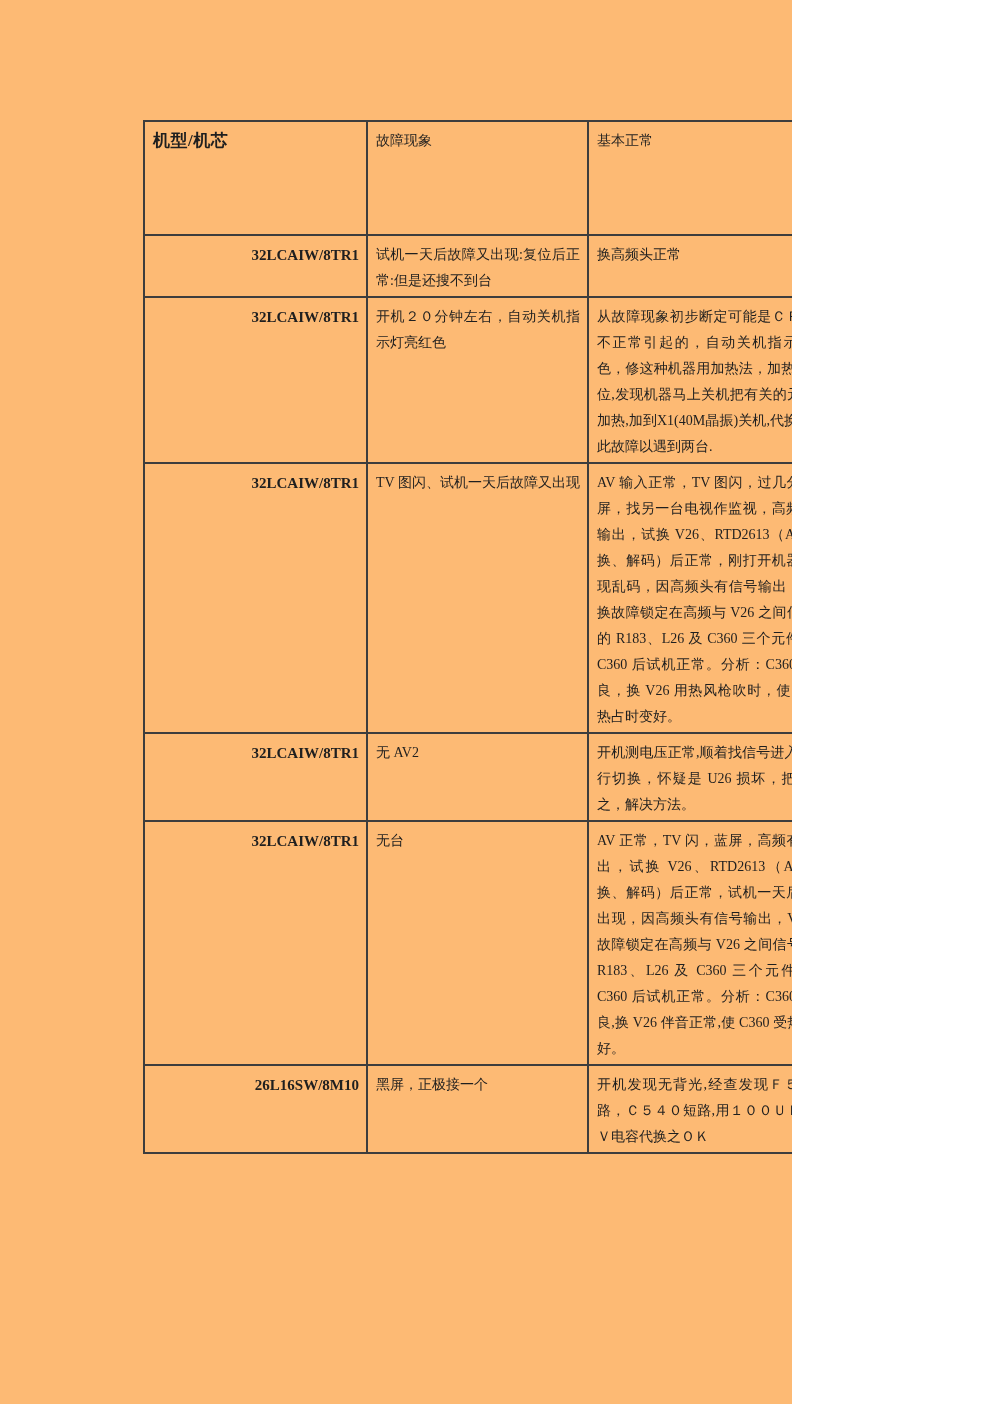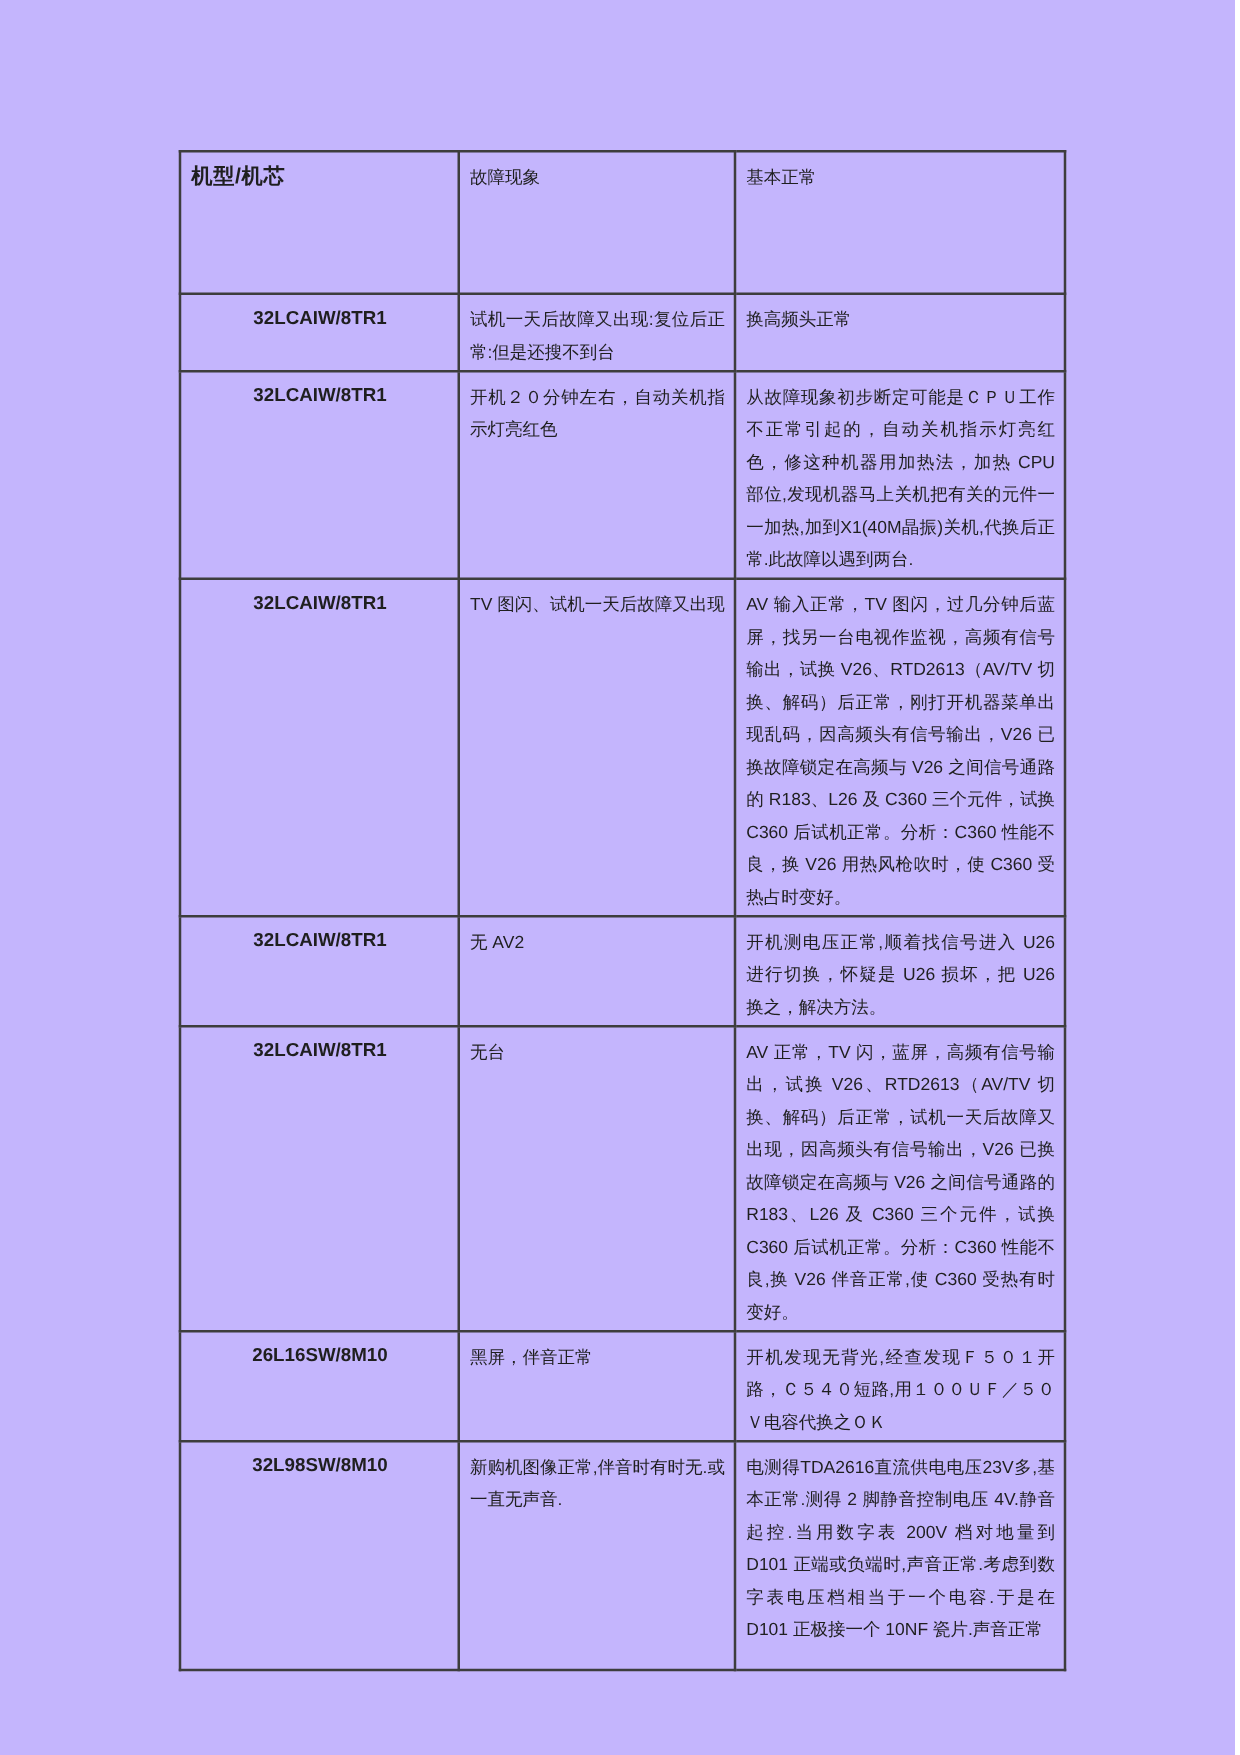--- a/index.html
+++ b/index.html
@@ -2,25 +2,25 @@
 <html><head>
 <meta charset="utf-8">
 <style>
   html, body {
     margin: 0;
     padding: 0;
     background: #ffffff;
   }
   .page {
     position: relative;
-    width: 988px;
+    width: 792px;
     height: 1404px;
-    background: #c4b5fd;
+    background: #fdba74;
     overflow: hidden;
-    font-family: Liberation Sans, sans-serif;
+    font-family: Liberation Serif, serif;
     color: #1f1f1f;
   }
   table.fault-table {
     position: absolute;
     left: 143px;
     top: 120px;
     width: 708px;
     border-collapse: collapse;
     table-layout: fixed;
   }
@@ -43,21 +43,21 @@
     text-align: justify;
   }
   .fault-table th.model-header {
     font-weight: bold;
     font-size: 17px;
     letter-spacing: 0.5px;
   }
   .fault-table td.cell-model {
     font-weight: bold;
     font-size: 15px;
-    text-align: center;
+    text-align: right;
   }
   tr.r-head { height: 114px; }
   tr.r1 { height: 55px;  }
   tr.r2 { height: 156px; }
   tr.r3 { height: 260px; }
   tr.r4 { height: 78px;  }
   tr.r5 { height: 238px; }
   tr.r6 { height: 79px;  }
   tr.r7 { height: 183px; }
 </style>
@@ -99,23 +99,18 @@
         <td class="cell-symptom">无 AV2</td>
         <td class="cell-solution">开机测电压正常,顺着找信号进入 U26 进行切换，怀疑是 U26 损坏，把 U26 换之，解决方法。</td>
       </tr>
       <tr class="r5">
         <td class="cell-model">32LCAIW/8TR1</td>
         <td class="cell-symptom">无台</td>
         <td class="cell-solution">AV 正常，TV 闪，蓝屏，高频有信号输出，试换 V26、RTD2613（AV/TV 切换、解码）后正常，试机一天后故障又出现，因高频头有信号输出，V26 已换故障锁定在高频与 V26 之间信号通路的 R183、L26 及 C360 三个元件，试换 C360 后试机正常。分析：C360 性能不良,换 V26 伴音正常,使 C360 受热有时变好。</td>
       </tr>
       <tr class="r6">
         <td class="cell-model">26L16SW/8M10</td>
-        <td class="cell-symptom">黑屏，伴音正常</td>
+        <td class="cell-symptom">黑屏，正极接一个</td>
         <td class="cell-solution">开机发现无背光,经查发现Ｆ５０１开路，Ｃ５４０短路,用１００ＵＦ／５０Ｖ电容代换之ＯＫ</td>
-      </tr>
-      <tr class="r7">
-        <td class="cell-model">32L98SW/8M10</td>
-        <td class="cell-symptom">新购机图像正常,伴音时有时无.或一直无声音.</td>
-        <td class="cell-solution">电测得TDA2616直流供电电压23V多,基本正常.测得 2 脚静音控制电压 4V.静音起控.当用数字表 200V 档对地量到 D101 正端或负端时,声音正常.考虑到数字表电压档相当于一个电容.于是在 D101 正极接一个 10NF 瓷片.声音正常</td>
       </tr>
     </tbody>
   </table>
 </div>
 
 </body></html>

